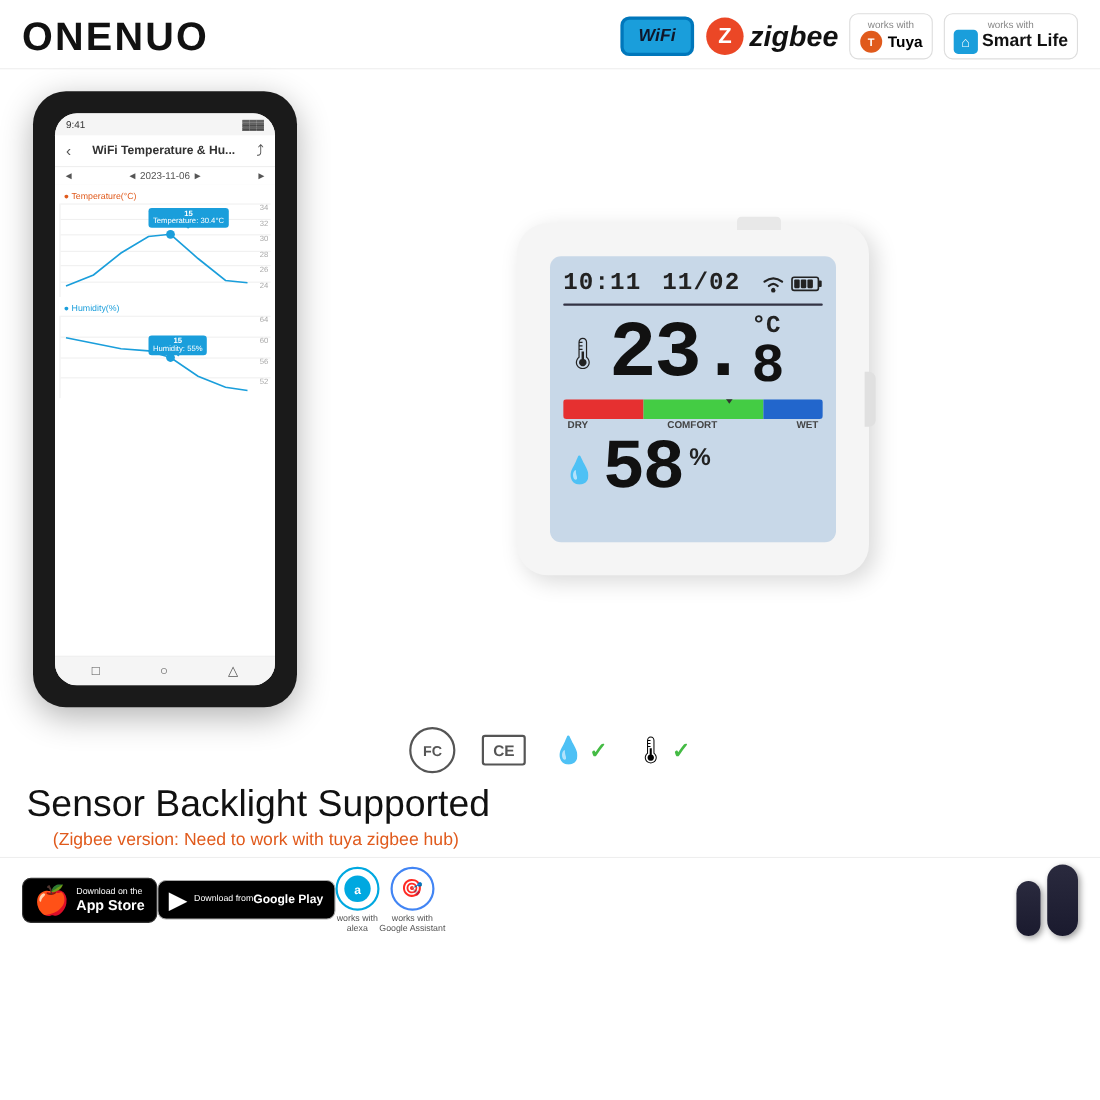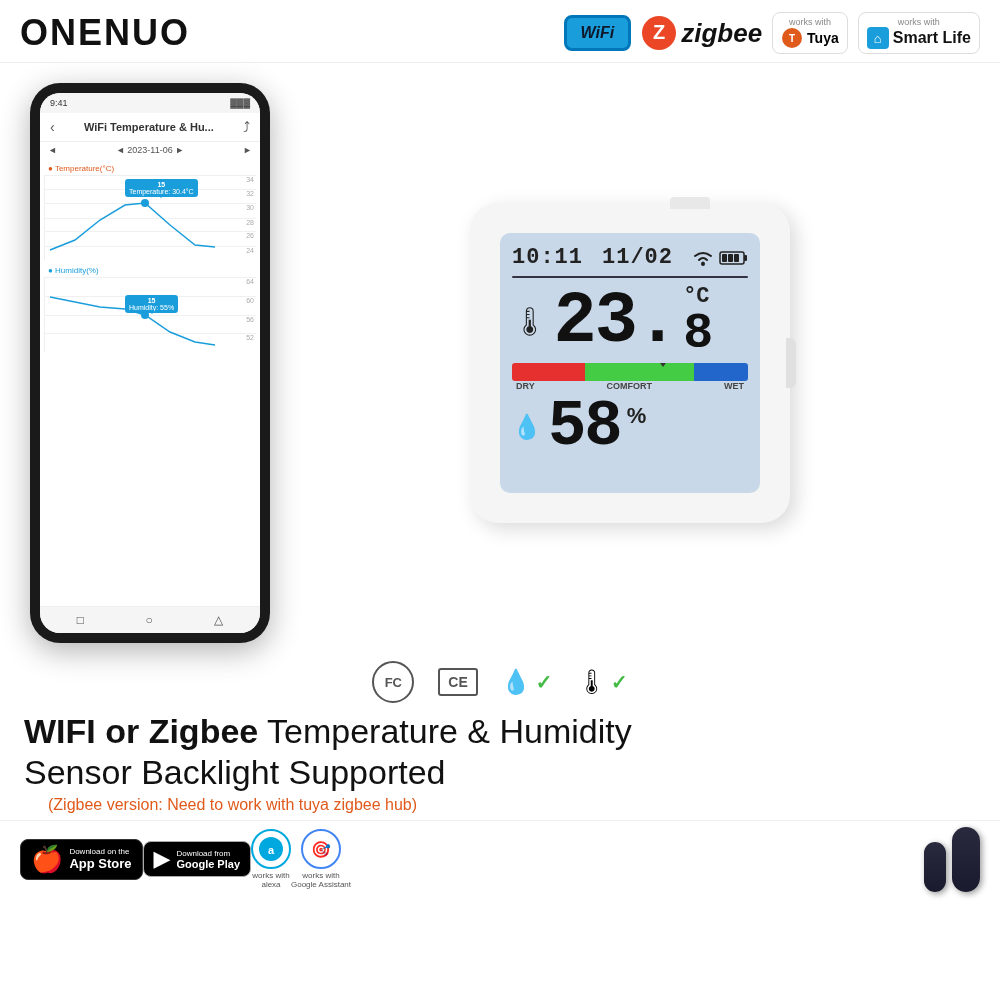--- a/index.html
+++ b/index.html
@@ -102,21 +102,21 @@
       gap: 20px;
       height: 590px;
     }
 
     
     .phone-mockup {
       width: 240px;
       flex-shrink: 0;
       background: #1a1a1a;
       border-radius: 30px;
-      padding: 10px;
+      padding: 20px;
       box-shadow: 0 8px 30px rgba(0,0,0,0.3);
       position: relative;
       margin-top: 10px;
     }
     .phone-screen {
       background: #f5f5f5;
       border-radius: 20px;
       overflow: hidden;
       height: 100%;
       display: flex;
@@ -469,21 +469,21 @@
       align-items: center;
       gap: 6px;
       border: 1px solid #aaa;
       border-radius: 8px;
       padding: 4px 10px;
       background: #000;
       color: white;
     }
     .google-play-badge-text {
       display: flex;
-      flex-direction: column;
+      flex-direction: row;
     }
     .google-play-small { font-size: 8px; }
     .google-play-large { font-size: 11px; font-weight: 700; }
     .alexa-badge {
       display: flex;
       flex-direction: column;
       align-items: center;
       gap: 2px;
     }
     .alexa-circle {
@@ -730,23 +730,20 @@
     <span style="font-size:24px;">💧</span>
     <span class="check-mark">✓</span>
   </div>
   <div class="cert-check">
     <span style="font-size:24px;">🌡</span>
     <span class="check-mark">✓</span>
   </div>
 </div>
 
 <div class="product-title">
-  <div class="product-title-line1">
-    <strong>WIFI or Zigbee</strong><span> Temperature &amp; Humidity</span>
-  </div>
   <div class="product-title-line2">Sensor Backlight Supported</div>
   <div class="product-subtitle">(Zigbee version: Need to work with tuya zigbee hub)</div>
 </div>
 
 <div class="bottom-row">
 
   <div class="app-badge">
     <span style="font-size:26px;color:white;">🍎</span>
     <div class="app-badge-text">
       <span class="app-badge-small">Download on the</span>

